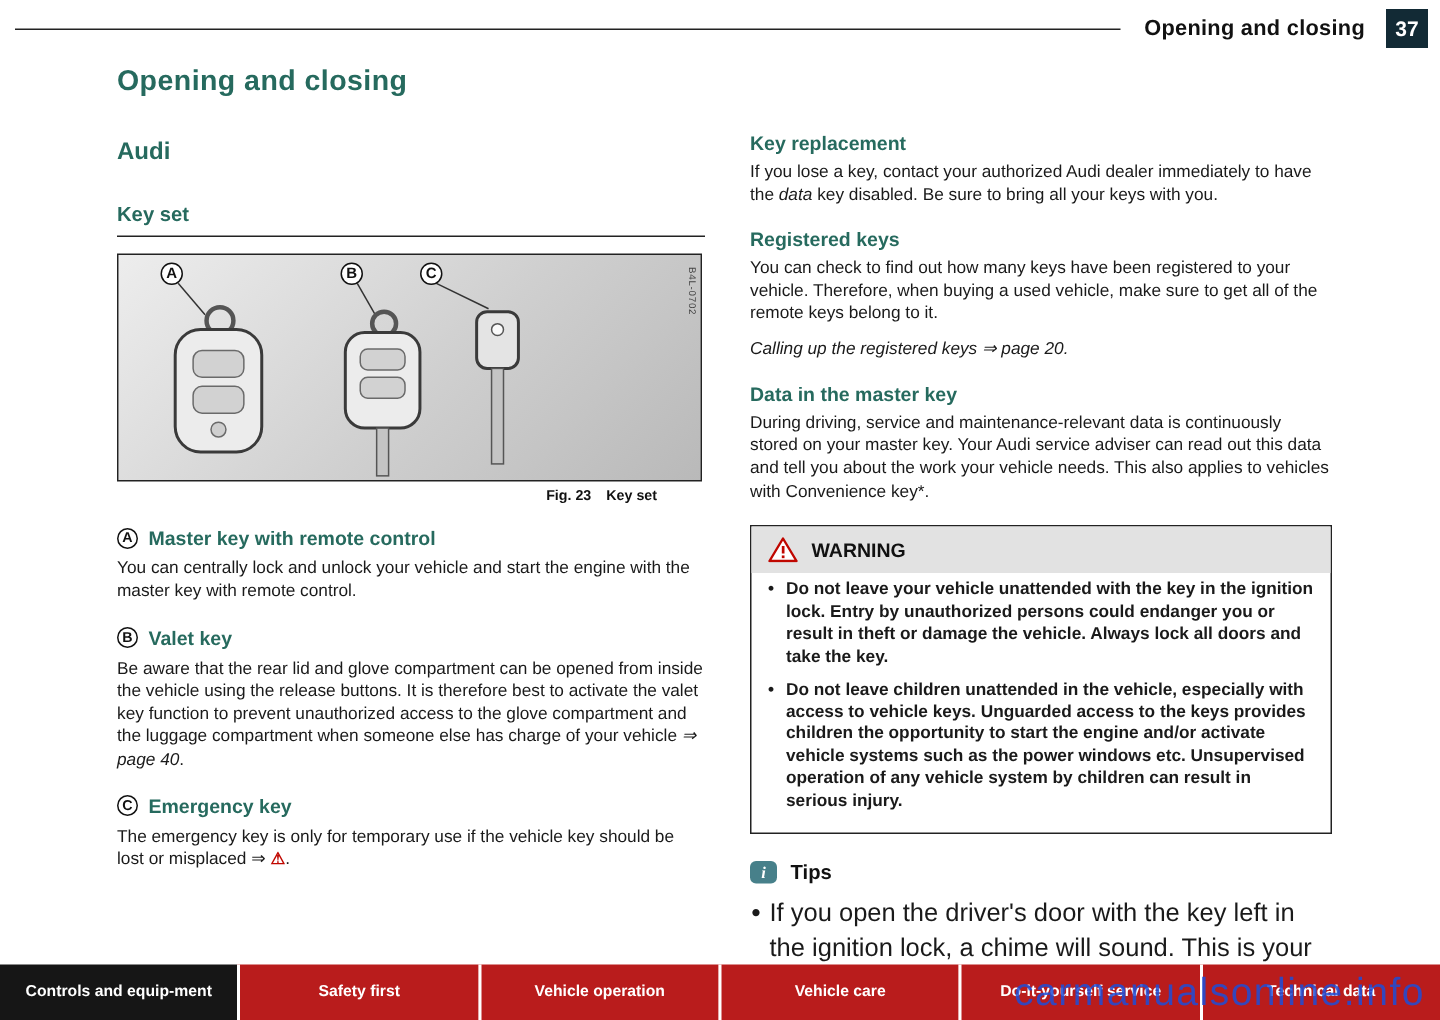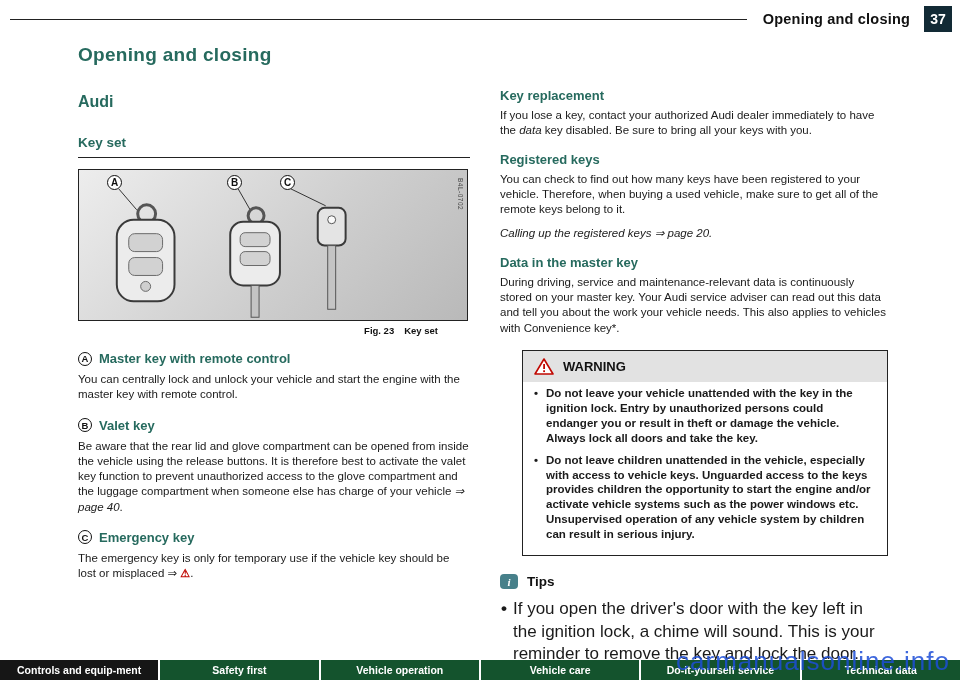--- a/index.html
+++ b/index.html
@@ -49,21 +49,21 @@
 
   
   .section-head { display:flex; align-items:center; gap:7px; color:#266a5e;
                   font-weight:bold; font-size:13px; margin:15px 0 6px; }
   .circle-letter { width:14px; height:14px; min-width:14px; border:1.3px solid #111; border-radius:50%;
                    background:#fff; color:#111; font-size:9.5px; font-weight:bold;
                    display:inline-flex; align-items:center; justify-content:center; }
   .inline-warn { color:#c00700; font-size:11px; font-weight:bold; }
 
   
-  .warn-box { border:1.5px solid #222; margin-top:14px; background:#fff;margin-left:22px; }
+  .warn-box { border:1.5px solid #222; margin-top:14px; background:#fff; }
   .warn-head { display:flex; align-items:center; gap:9px; background:#e2e2e2;
                padding:7px 11px; font-weight:bold; font-size:13px; color:#111; }
   .warn-body { padding:4px 10px 6px; }
   .warn-li { position:relative; padding-left:13px; font-weight:bold; font-size:11.5px;
              line-height:1.3; margin-bottom:7px; }
   .warn-li::before { content:"•"; position:absolute; left:1px; top:0; }
 
   
   .tips-head { display:flex; align-items:center; gap:9px; margin:18px 0 9px;
                font-weight:bold; font-size:13.5px; color:#111; }
@@ -72,22 +72,22 @@
                font-family:"Liberation Serif", serif;
                display:flex; align-items:center; justify-content:center; }
   .tips-li { position:relative; padding-left:13px; font-size:17px; line-height:1.33; }
   .tips-li::before { content:"•"; position:absolute; left:1px; top:0; font-weight:bold; }
 
   .continue { display:flex; justify-content:flex-end; margin-top:2px; }
   .continue .tri { width:0; height:0; border-left:10px solid #111;
                    border-top:6px solid transparent; border-bottom:6px solid transparent; }
 
   
-  .footer { position:absolute; left:0; right:0; bottom:0; height:20px; display:flex; background:#fff; }
-  .tab { flex:1; background:#14532d; color:#fff; font-size:10.5px; font-weight:bold;
+  .footer { position:absolute; left:0; right:0; bottom:0; height:37px; display:flex; background:#fff; }
+  .tab { flex:1; background:#b91c1c; color:#fff; font-size:10.5px; font-weight:bold;
          display:flex; align-items:center; justify-content:center; text-align:center;
          line-height:1.15; padding:0 10px; border-left:2px solid #fff; }
   .tab.active { background:#161616; border-left:none; }
 
   .watermark { position:absolute; right:10px; bottom:3px; z-index:5;
                font-size:26px; color:#1d4ed8; opacity:0.85; letter-spacing:1px; }
 </style>
 </head>
 <body>
 

